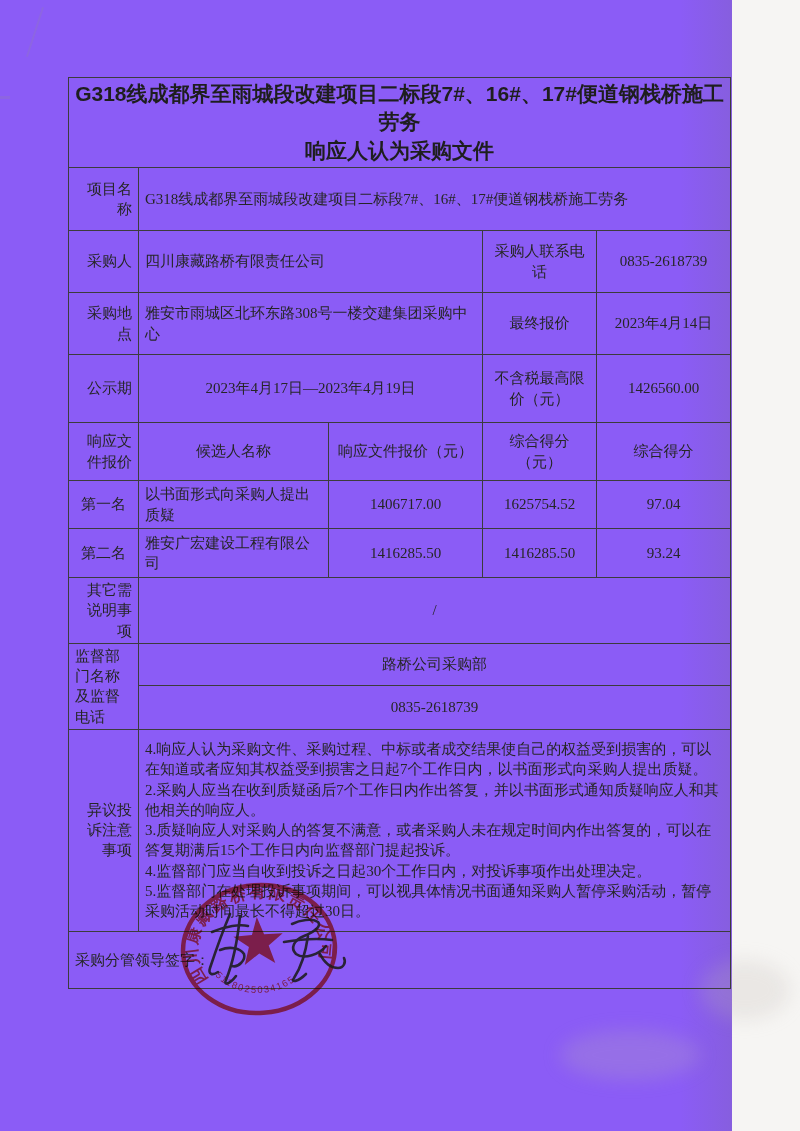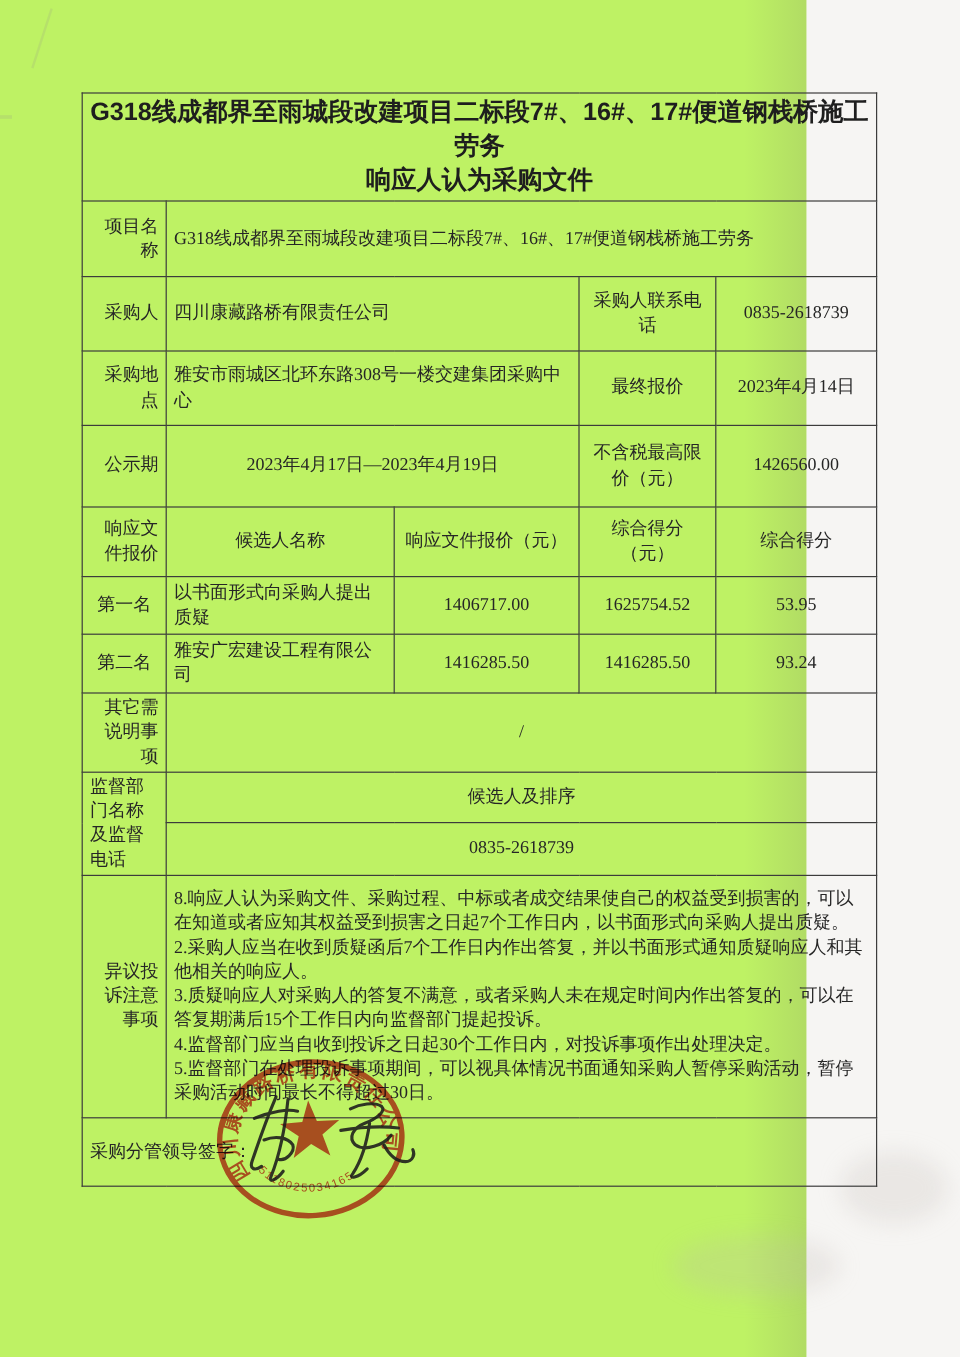--- a/index.html
+++ b/index.html
@@ -3,22 +3,22 @@
 <meta charset="utf-8">
 <style>
   html,body{margin:0;padding:0;}
   body{
     width:800px;height:1131px;
     background:#f6f5f3;
     font-family:"Liberation Serif","DejaVu Serif",serif;
     position:relative;overflow:hidden;
   }
   .page{
-    position:absolute;left:0;top:0;width:672px;height:1131px;
-    background:#bef264;
+    position:absolute;left:0;top:0;width:732px;height:1131px;
+    background:#8b5cf6;
   }
   
   .edge-right{
     position:absolute;top:0;right:0;width:52px;height:1131px;
     background:linear-gradient(to right, rgba(0,0,0,0), rgba(110,105,100,.16));
     pointer-events:none;
   }
   .blotch{
     position:absolute;border-radius:50%;
     background:rgba(190,183,178,.22);filter:blur(9px);
@@ -130,48 +130,48 @@
       <td class="c">响应文件报价（元）</td>
       <td class="c">综合得分（元）</td>
       <td class="c">综合得分</td>
     </tr>
 
     <tr style="height:48px">
       <td class="c">第一名</td>
       <td class="l">以书面形式向采购人提出质疑</td>
       <td class="c">1406717.00</td>
       <td class="c">1625754.52</td>
-      <td class="c">53.95</td>
+      <td class="c">97.04</td>
     </tr>
 
     <tr style="height:49px">
       <td class="c">第二名</td>
       <td class="l">雅安广宏建设工程有限公司</td>
       <td class="c">1416285.50</td>
       <td class="c">1416285.50</td>
       <td class="c">93.24</td>
     </tr>
 
     <tr style="height:47px">
       <td class="l label">其它需说明事项</td>
       <td colspan="4" class="c">/</td>
     </tr>
 
     <tr style="height:40px">
       <td rowspan="2" class="c" style="text-align:left">监督部门名称及监督电话</td>
-      <td colspan="4" class="c">候选人及排序</td>
+      <td colspan="4" class="c">路桥公司采购部</td>
     </tr>
     <tr style="height:41px">
       <td colspan="4" class="c">0835-2618739</td>
     </tr>
 
     <tr style="height:202px">
       <td class="l label">异议投诉注意事项</td>
       <td colspan="4" class="objection-cell">
-        <p class="obj-item">8.响应人认为采购文件、采购过程、中标或者成交结果使自己的权益受到损害的，可以在知道或者应知其权益受到损害之日起7个工作日内，以书面形式向采购人提出质疑。</p>
+        <p class="obj-item">4.响应人认为采购文件、采购过程、中标或者成交结果使自己的权益受到损害的，可以在知道或者应知其权益受到损害之日起7个工作日内，以书面形式向采购人提出质疑。</p>
         <p class="obj-item">2.采购人应当在收到质疑函后7个工作日内作出答复，并以书面形式通知质疑响应人和其他相关的响应人。</p>
         <p class="obj-item">3.质疑响应人对采购人的答复不满意，或者采购人未在规定时间内作出答复的，可以在答复期满后15个工作日内向监督部门提起投诉。</p>
         <p class="obj-item">4.监督部门应当自收到投诉之日起30个工作日内，对投诉事项作出处理决定。</p>
         <p class="obj-item">5.监督部门在处理投诉事项期间，可以视具体情况书面通知采购人暂停采购活动，暂停采购活动时间最长不得超过30日。</p>
       </td>
     </tr>
 
     <tr style="height:57px">
       <td colspan="5" class="l sig-cell">
         <span>采购分管领导签字：</span>

